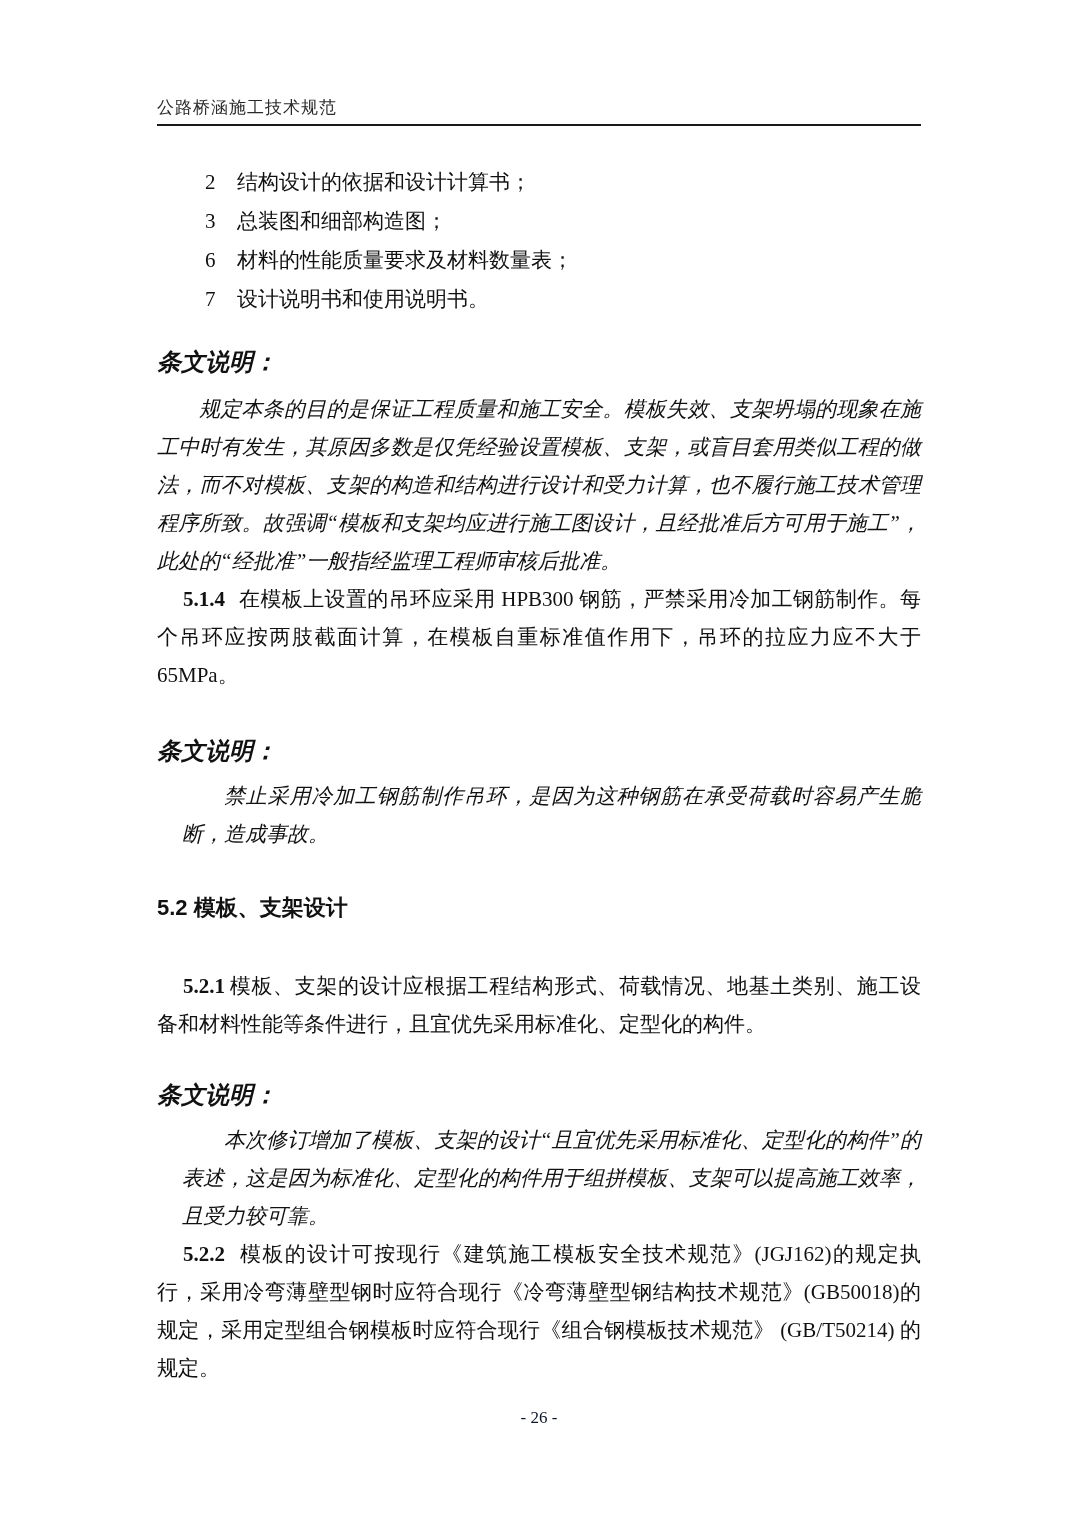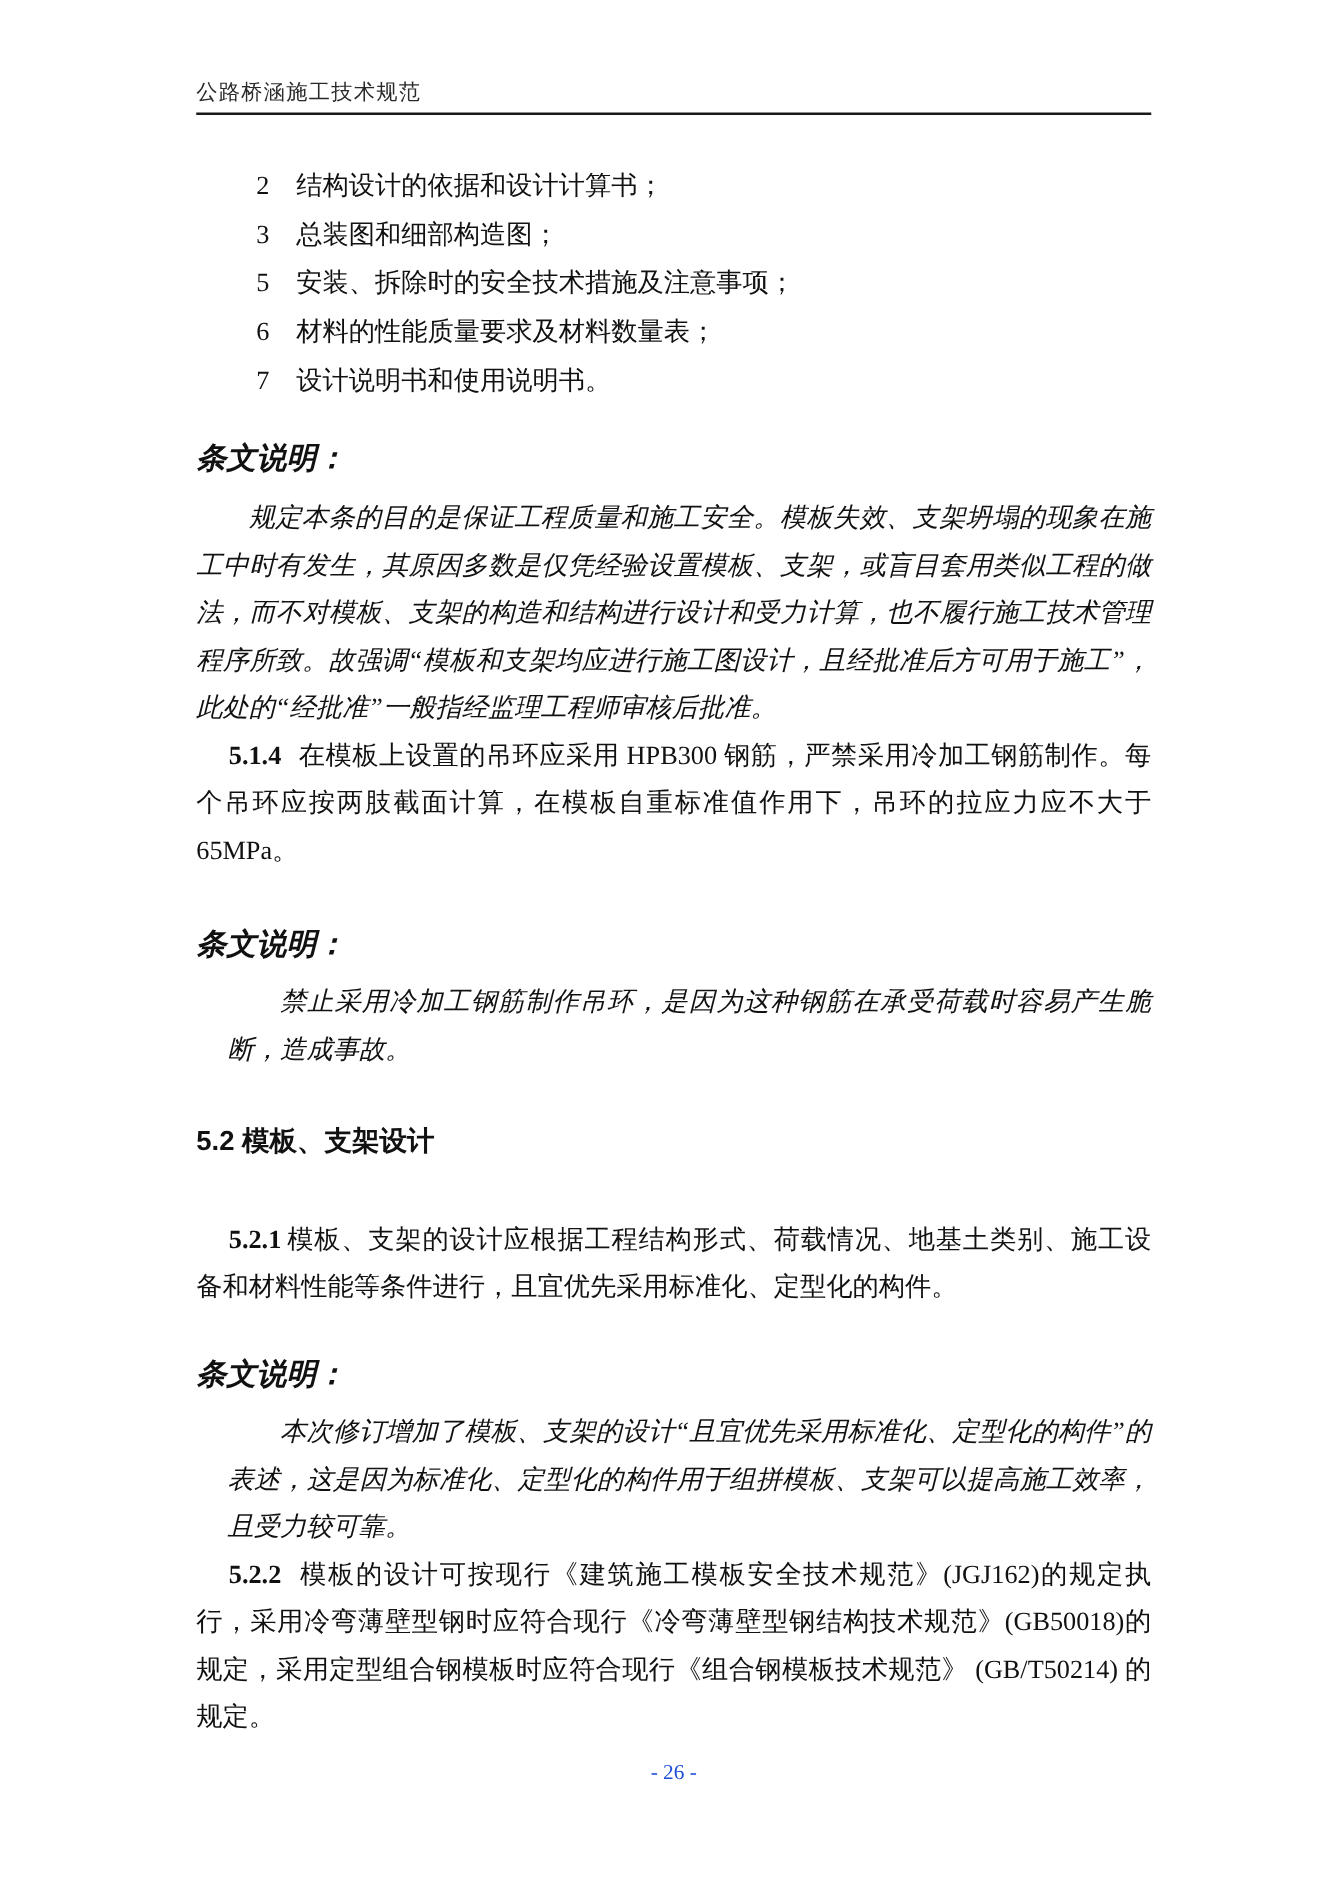--- a/index.html
+++ b/index.html
@@ -13,21 +13,21 @@
     overflow: hidden;
   }
   .doc {
     position: absolute;
     left: 157px;
     top: 0;
     width: 764px;
   }
   
   .running-header {
-    padding-top: 64px;
+    padding-top: 98px;
     padding-bottom: 6px;
     border-bottom: 2px solid #1a1a1a;
   }
   .running-header .title {
     font-size: 17px;
     line-height: 20px;
     color: #2a2a2a;
     letter-spacing: 1px;
   }
   
@@ -86,42 +86,39 @@
     margin: 40px 0 0 0;
   }
   
   .footer {
     position: absolute;
     left: 157px;
     top: 1408px;
     width: 764px;
     text-align: center;
     font-size: 17px;
-    color: #1d4ed8;
+    color: #0f172a;
   }
 </style>
 </head>
 <body>
 
 <div class="page">
   <div class="doc">
 
     <div class="running-header">
       <span class="title">公路桥涵施工技术规范</span>
     </div>
 
     <ul class="num-list">
       <li>
         <span class="li-num">2</span><span>结构设计的依据和设计计算书；</span>
       </li>
       <li>
         <span class="li-num">3</span><span>总装图和细部构造图；</span>
-      </li>
-      <li>
-        <span class="li-num">5</span><span>安装、拆除时的安全技术措施及注意事项；</span>
       </li>
       <li>
         <span class="li-num">6</span><span>材料的性能质量要求及材料数量表；</span>
       </li>
       <li>
         <span class="li-num">7</span><span>设计说明书和使用说明书。</span>
       </li>
     </ul>
 
     <p class="explain-head mt-explain1">条文说明：</p>

